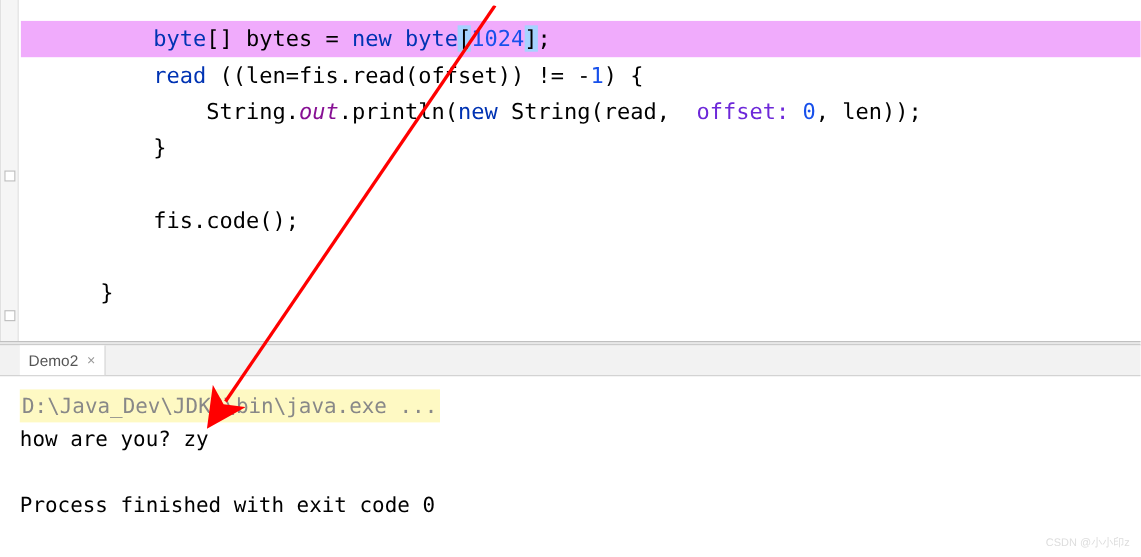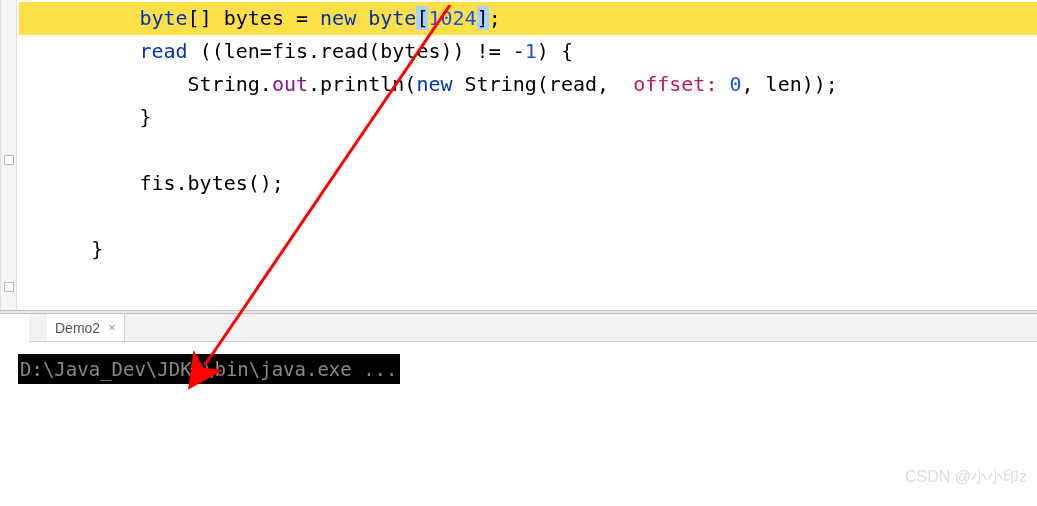--- a/index.html
+++ b/index.html
@@ -41,41 +41,40 @@
       padding-left: 18px;
       padding-top: 2px;
       line-height: 33px;
     }
     .code-line {
       white-space: pre;
       font-family: "Consolas", "Monaco", monospace;
       font-size: 20px;
       height: 33px;
     }
-    .hl-line { background: #fde047; }
+    .hl-line { background: #f0abfc; margin-top: 17px; }
     .kw { color: #0033b3; font-weight: normal; }
     .num { color: #1750eb; }
-    .fld { color: #871094; }
-    .gray { color: #be185d; }
+    .fld { color: #871094; font-style: italic; }
+    .gray { color: #6d28d9; }
     .sel { background: #a6d2ff; }
     
     .divider-bar {
       height: 4px;
       background: #e8e8e8;
       border-top: 1px solid #c0c0c0;
       border-bottom: 1px solid #c0c0c0;
     }
     .tab-bar {
       height: 28px;
       background: #f2f2f2;
       border-bottom: 1px solid #d0d0d0;
       display: flex;
       align-items: center;
       padding-left: 18px;
-      margin-left: 29px;
     }
     .tab {
       display: flex;
       align-items: center;
       height: 100%;
       padding: 0 8px;
       background: #fff;
       border-right: 1px solid #d0d0d0;
       font-family: Arial, sans-serif;
       font-size: 14px;
@@ -86,76 +85,78 @@
       color: #999;
       font-size: 13px;
     }
     .console-area {
       padding: 12px 18px;
       font-family: "Consolas", "Monaco", monospace;
       font-size: 19px;
       line-height: 30px;
     }
     .console-cmd {
-      background: #000000;
+      background: #fef9c3;
       color: #888;
       display: inline-block;
       padding: 0 2px;
     }
     .console-out { color: #000; }
     .console-exit { color: #000; }
     
     .arrow-svg {
       position: absolute;
       left: 170px;
       top: 5px;
       pointer-events: none;
     }
     .watermark {
       position: absolute;
       right: 10px;
-      bottom: 18px;
+      bottom: 6px;
       color: #ddd;
       font-family: Arial, sans-serif;
-      font-size: 16px;
+      font-size: 10px;
       text-align: center;
     }
   </style>
 </head>
 <body>
 
 <div class="editor-area">
   <div class="gutter">
     <div class="fold-marker f1"></div>
     <div class="fold-marker f2"></div>
   </div>
   <div class="code-content">
     <div class="code-line hl-line"><span>          </span><span class="kw">byte</span><span>[] bytes = </span><span class="kw">new byte</span><span class="sel">[</span><span class="num">1024</span><span class="sel">]</span><span>;</span></div>
-    <div class="code-line"><span>          </span><span class="kw">read </span><span>((</span><span style="">len</span><span>=fis.read(bytes)) != -</span><span class="num">1</span><span>) {</span></div>
+    <div class="code-line"><span>          </span><span class="kw">read </span><span>((</span><span style="">len</span><span>=fis.read(offset)) != -</span><span class="num">1</span><span>) {</span></div>
     <div class="code-line"><span>              String.</span><span class="fld">out</span><span>.println(</span><span class="kw">new </span><span>String(read, </span><span class="gray"> offset: </span><span class="num">0</span><span>, len));</span></div>
     <div class="code-line"><span>          }</span></div>
     <div class="code-line"><span></span></div>
-    <div class="code-line"><span>          fis.bytes();</span></div>
+    <div class="code-line"><span>          fis.code();</span></div>
     <div class="code-line"><span></span></div>
     <div class="code-line"><span>      }</span></div>
   </div>
 </div>
 
 <div class="divider-bar"></div>
 
 <div class="tab-bar">
   <div class="tab">
     <span>Demo2</span>
     <span class="tab-close">×</span>
   </div>
 </div>
 
 <div class="console-area">
   <div><span class="console-cmd">D:\Java_Dev\JDK8\bin\java.exe ...</span></div>
+  <div class="console-out">how are you? zy</div>
   <div>&nbsp;</div>
+  <div class="console-exit">Process finished with exit code 0</div>
 </div>
 
 <svg class="arrow-svg" width="400" height="400">
   <defs>
     <marker id="ah" markerWidth="12" markerHeight="12" refX="2" refY="6" orient="auto">
       <polygon points="0,0 12,6 0,12 3,6" fill="#ff0000"></polygon>
     </marker>
   </defs>
   <line x1="280" y1="0" x2="35" y2="360" stroke="#ff0000" stroke-width="3" marker-end="url(#ah)"></line>
 </svg>

